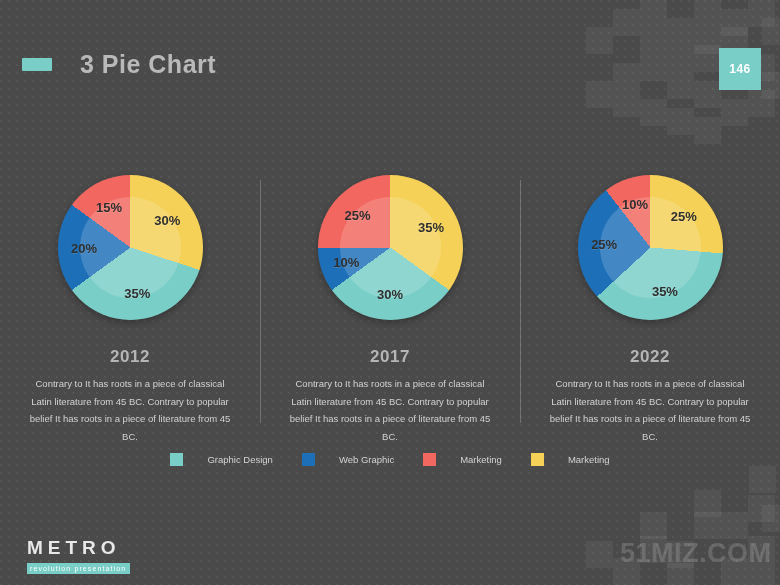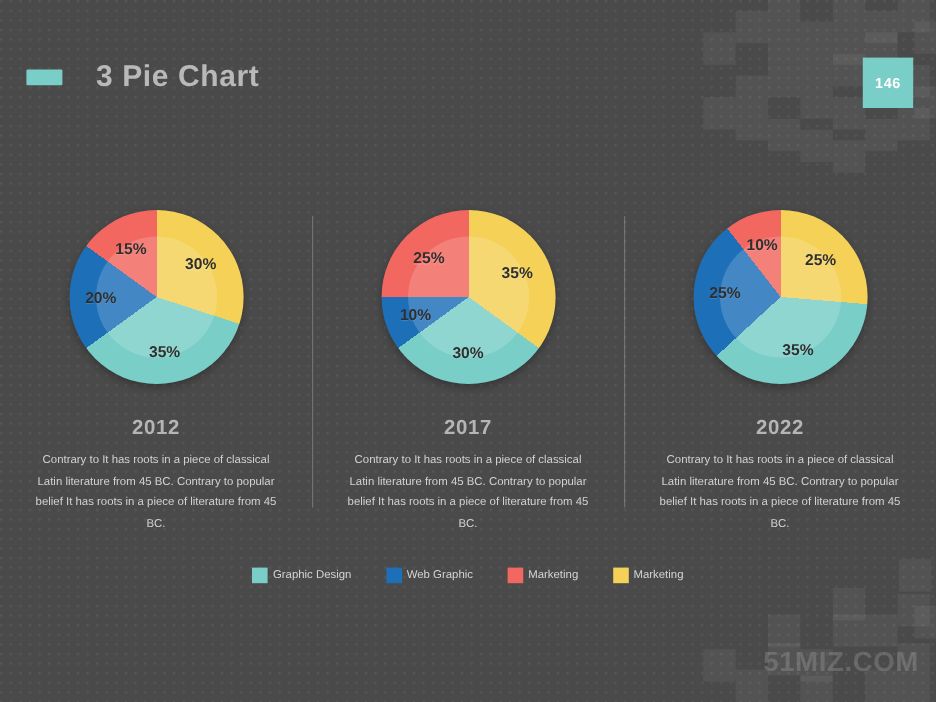--- a/index.html
+++ b/index.html
@@ -166,22 +166,21 @@
     left: 0;
     top: 453px;
     width: 780px;
     display: flex;
     justify-content: center;
     gap: 29px;
   }
   .legend-item {
     display: flex;
     align-items: center;
-    gap: 4px;
-    margin-top: 20px;
+    gap: 24px;
   }
   .legend-swatch {
     width: 13px;
     height: 13px;
   }
   .legend-label {
     color: #d4d4d4;
     font-size: 9.5px;
     white-space: nowrap;
   }
@@ -205,24 +204,24 @@
     color: #ffffff;
     font-size: 7px;
     letter-spacing: 1.1px;
     padding: 2px 4px 2px 3px;
     display: inline-block;
     line-height: 1;
   }
 
   .watermark {
     position: absolute;
-    left: 636px;
+    left: 620px;
     top: 538px;
     color: rgba(255,255,255,0.16);
-    font-size: 23px;
+    font-size: 27px;
     font-weight: bold;
     letter-spacing: 0.5px;
     pointer-events: none;
   }
 </style>
 </head>
 <body>
 
 <div id="slide">
 
@@ -334,16 +333,20 @@
     <div class="legend-item">
       <span class="legend-swatch" id="sw-2" style="background: rgb(242, 103, 95);"></span>
       <span class="legend-label">Marketing</span>
     </div>
     <div class="legend-item">
       <span class="legend-swatch" id="sw-3" style="background: rgb(245, 209, 87);"></span>
       <span class="legend-label">Marketing</span>
     </div>
   </div>
 
+  <div class="logo">
+    <div class="logo-name">METRO</div>
+    <div class="logo-sub">revolution presentation</div>
+  </div>
 
   <div class="watermark">51MIZ.COM</div>
 
 </div>
 
 </body></html>

